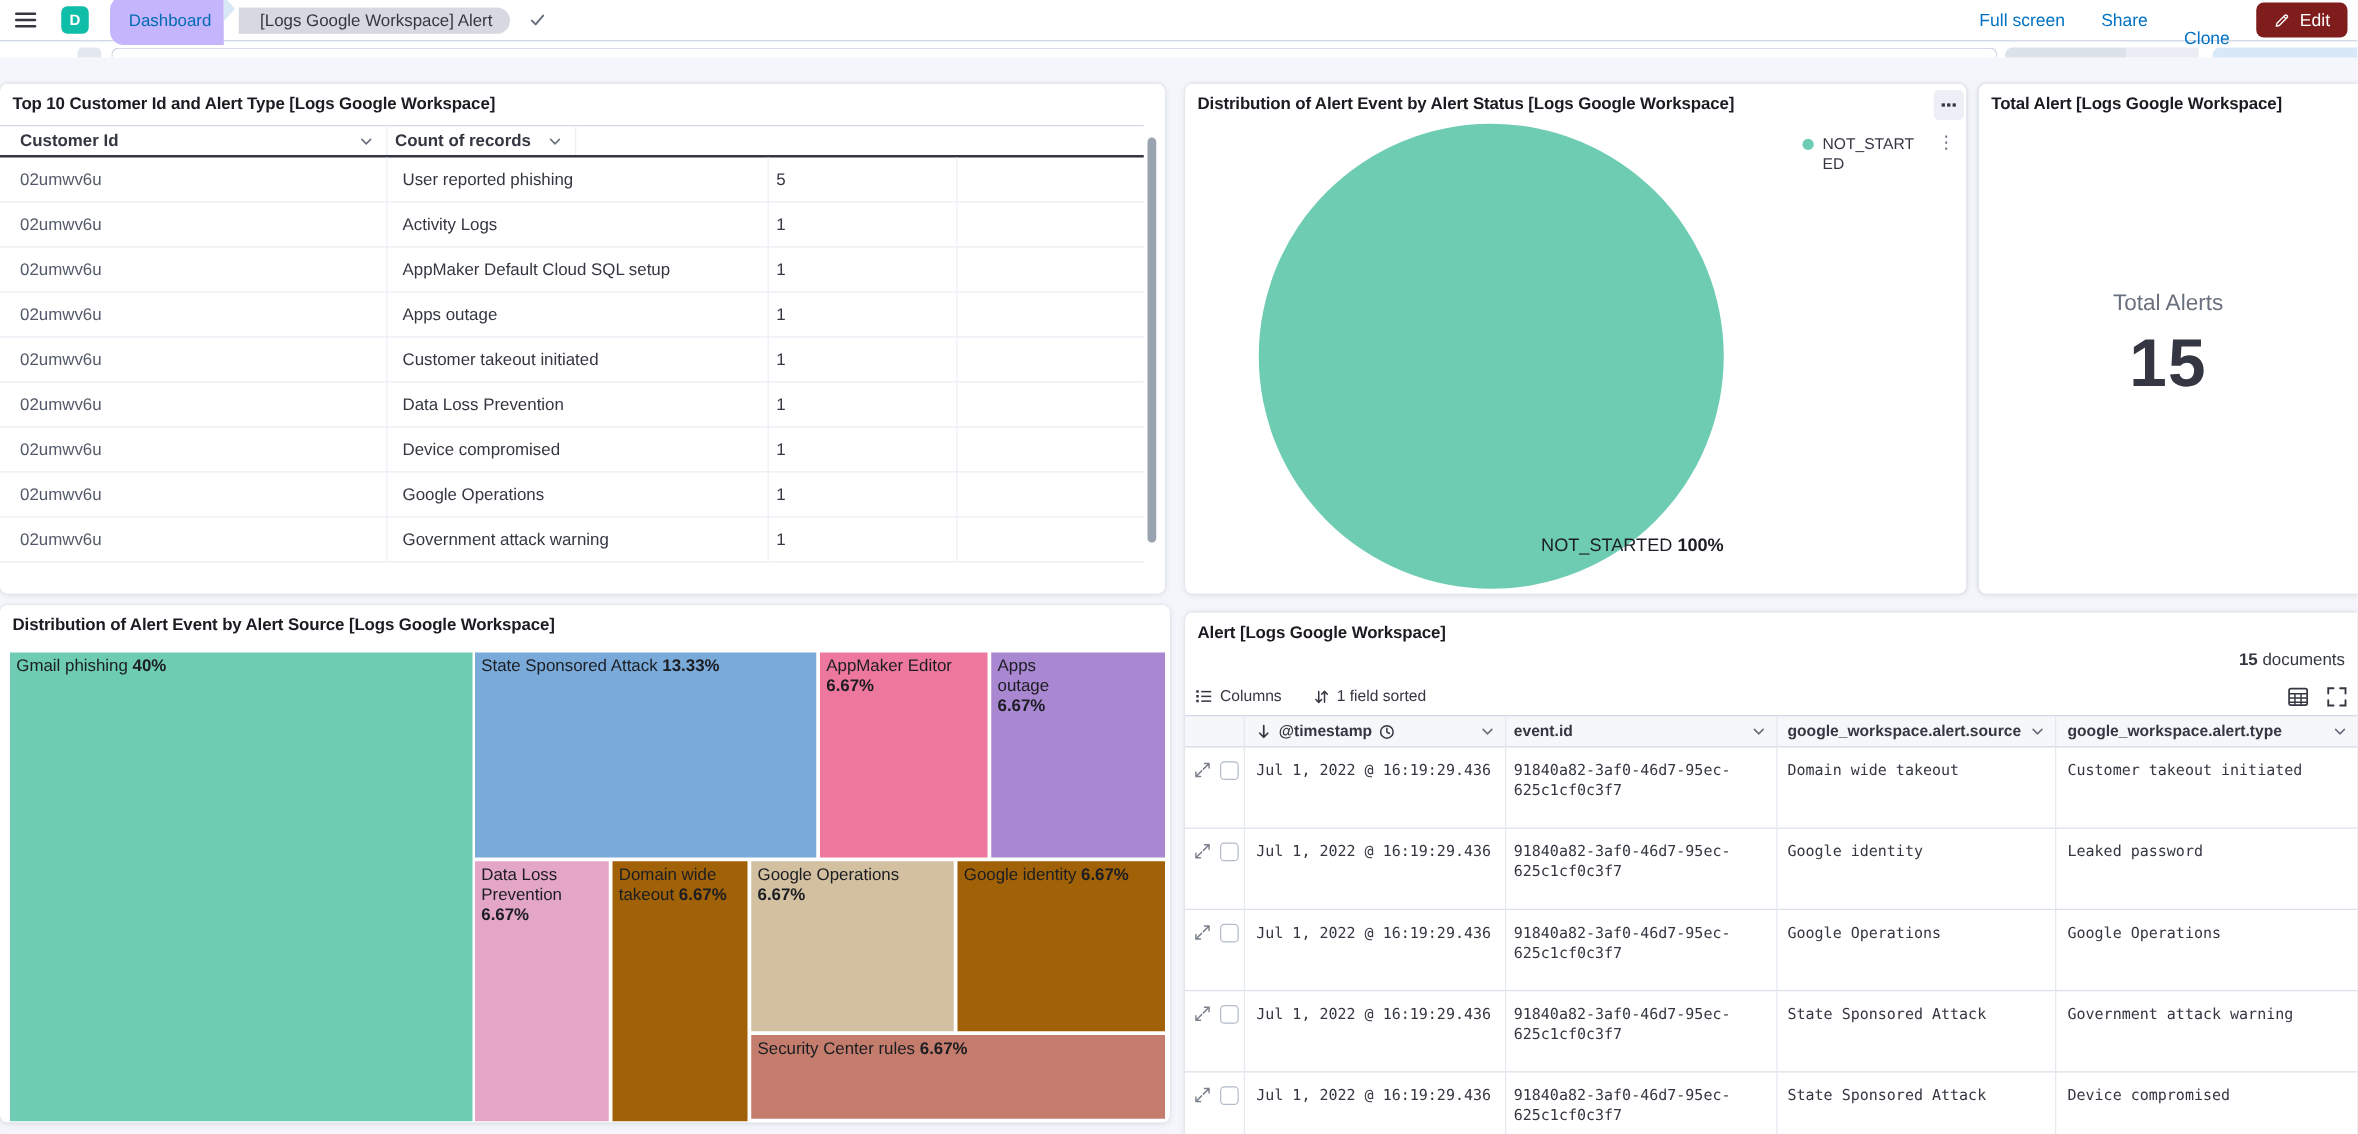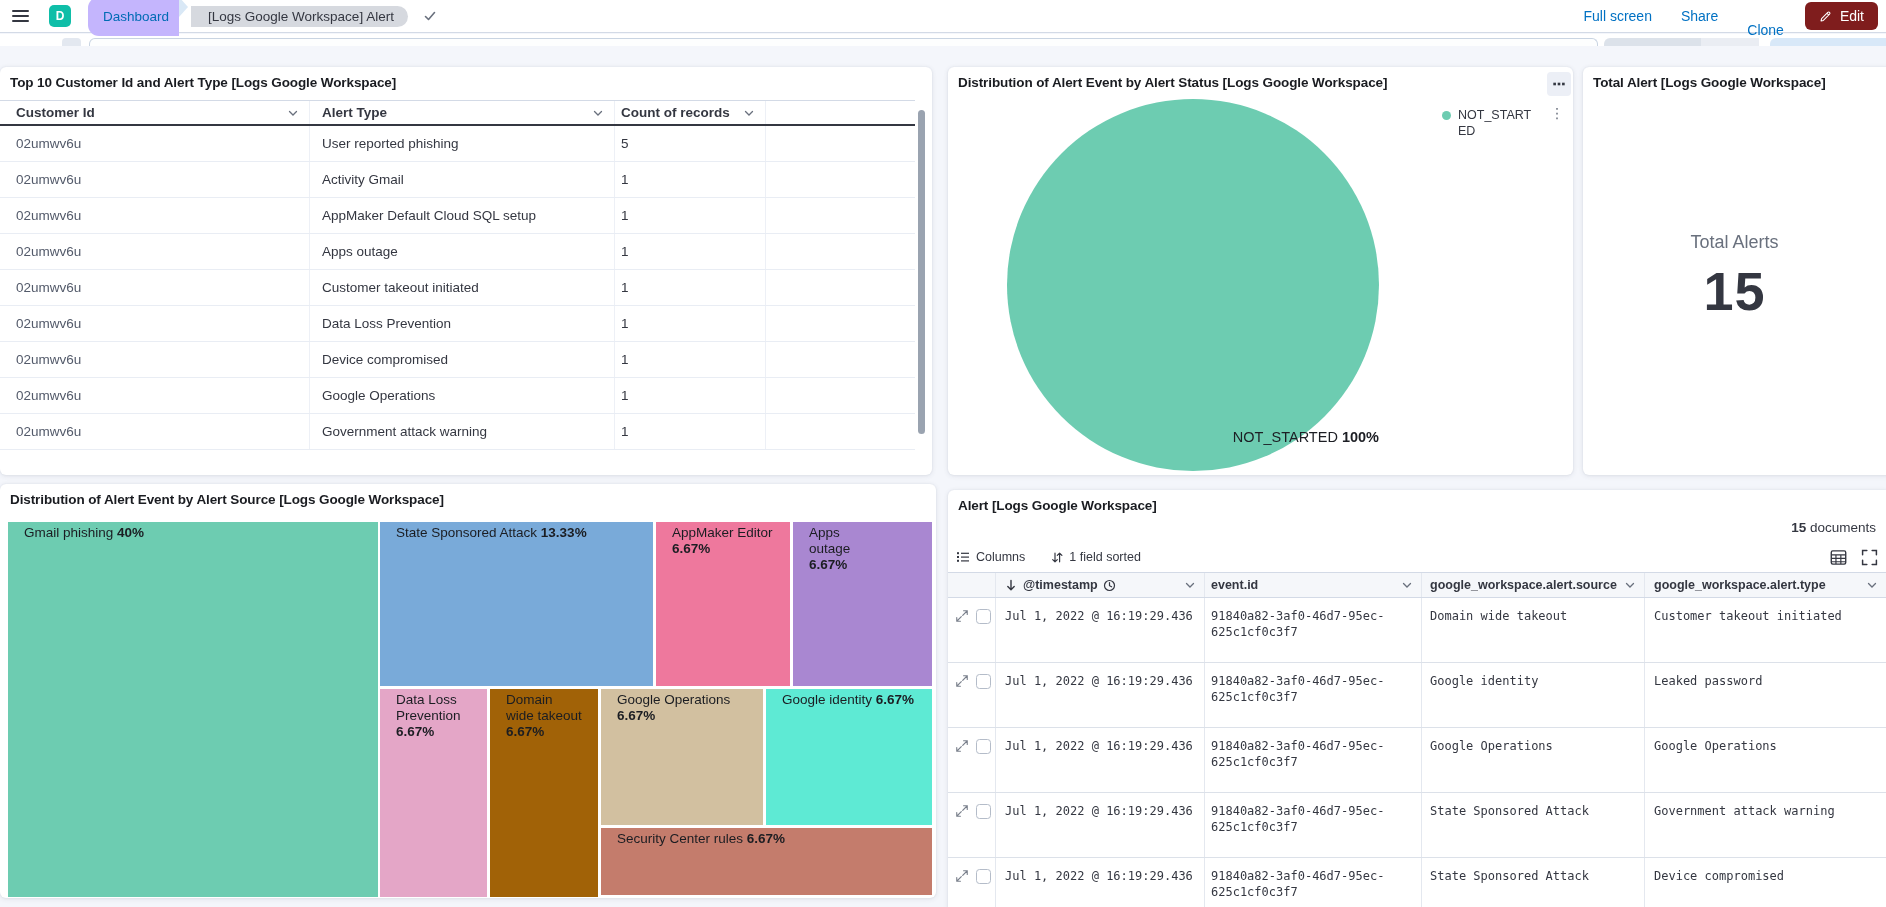--- a/index.html
+++ b/index.html
@@ -71,21 +71,21 @@
 
   
   .p-total { left:1583px; top:67px; width:310px; height:408px; }
   .metric { position:absolute; left:0; top:165px; width:303px; text-align:center; }
   .metric-label { font-size:18px; color:#69707D; }
   .metric-value { font-size:54px; font-weight:700; color:#343741; line-height:64px; margin-top:6px; letter-spacing:1px; }
 
   
   .p-treemap { left:0; top:484px; width:936px; height:414px; overflow:hidden; }
   .tile { position:absolute; }
-  .tile-label { padding:3px 16px; font-size:13.5px; line-height:16px; color:#1B1D22; }
+  .tile-label { padding:3px 5px; font-size:13.5px; line-height:16px; color:#1B1D22; }
 
   
   .p-alert { left:948px; top:490px; width:938px; height:420px; overflow:hidden; border-radius:6px 0 0 0; }
   .docs { position:absolute; right:10px; top:30px; font-size:13.5px; color:#343741; }
   .dg-toolbar { position:absolute; left:8px; top:56px; width:922px; height:22px; display:flex; font-size:12.5px; color:#343741; }
   .tool-btn { display:flex; align-items:center; gap:6px; cursor:pointer; }
   .dg-toolbar .gap { width:26px; }
   .tool-right { margin-left:auto; display:flex; align-items:center; gap:14px; }
   .ico { display:flex; }
   .ghead { position:absolute; left:0; top:82px; width:938px; height:26px; display:flex; background:#F5F7FA;
@@ -154,48 +154,39 @@
   <div class="thead">
     <div class="th c1">
       <span>Customer Id</span>
         <span class="sp"></span>
       <span class="chev">
           <svg width="12" height="12" viewBox="0 0 12 12">
             <path d="M2.5 4.5 L6 8 L9.5 4.5" fill="none" stroke="#69707D" stroke-width="1.3" stroke-linecap="round"></path>
           </svg>
         </span>
     </div>
-    <div class="th c2">
-      <span>Alert Type</span>
-        <span class="sp"></span>
-      <span class="chev">
-          <svg width="12" height="12" viewBox="0 0 12 12">
-            <path d="M2.5 4.5 L6 8 L9.5 4.5" fill="none" stroke="#69707D" stroke-width="1.3" stroke-linecap="round"></path>
-          </svg>
-        </span>
-    </div>
     <div class="th c3">
       <span>Count of records</span>
         <span class="sp"></span>
       <span class="chev">
           <svg width="12" height="12" viewBox="0 0 12 12">
             <path d="M2.5 4.5 L6 8 L9.5 4.5" fill="none" stroke="#69707D" stroke-width="1.3" stroke-linecap="round"></path>
           </svg>
         </span>
     </div>
   </div>
   <div class="tbody">
       <div class="trow">
         <div class="tcell tcell-id c1">02umwv6u</div>
         <div class="tcell c2">User reported phishing</div>
         <div class="tcell c3">5</div>
       </div>
       <div class="trow">
         <div class="tcell tcell-id c1">02umwv6u</div>
-        <div class="tcell c2">Activity Gmail</div>
+        <div class="tcell c2">Activity Logs</div>
         <div class="tcell c3">1</div>
       </div>
       <div class="trow">
         <div class="tcell tcell-id c1">02umwv6u</div>
         <div class="tcell c2">AppMaker Default Cloud SQL setup</div>
         <div class="tcell c3">1</div>
       </div>
       <div class="trow">
         <div class="tcell tcell-id c1">02umwv6u</div>
         <div class="tcell c2">Apps outage</div>
@@ -275,21 +266,21 @@
       </div>
       <div class="tile" style="left: 380px; top: 205px; width: 107px; height: 208px; background: rgb(228, 166, 199);">
         <div class="tile-label">Data Loss Prevention <b>6.67%</b></div>
       </div>
       <div class="tile" style="left: 490px; top: 205px; width: 108px; height: 208px; background: #a16207;">
         <div class="tile-label">Domain wide takeout <b>6.67%</b></div>
       </div>
       <div class="tile" style="left: 601px; top: 205px; width: 162px; height: 136px; background: rgb(210, 192, 160);">
         <div class="tile-label">Google Operations <b>6.67%</b></div>
       </div>
-      <div class="tile" style="left: 766px; top: 205px; width: 166px; height: 136px; background: #5eead4;">
+      <div class="tile" style="left: 766px; top: 205px; width: 166px; height: 136px; background: #a16207;">
         <div class="tile-label">Google identity <b>6.67%</b></div>
       </div>
       <div class="tile" style="left: 601px; top: 344px; width: 331px; height: 67px; background: rgb(196, 124, 108);">
         <div class="tile-label">Security Center rules <b>6.67%</b></div>
       </div>
     </div>
 </div>
 
 <div class="panel p-alert">
   <div class="panel-title">Alert [Logs Google Workspace]</div>

